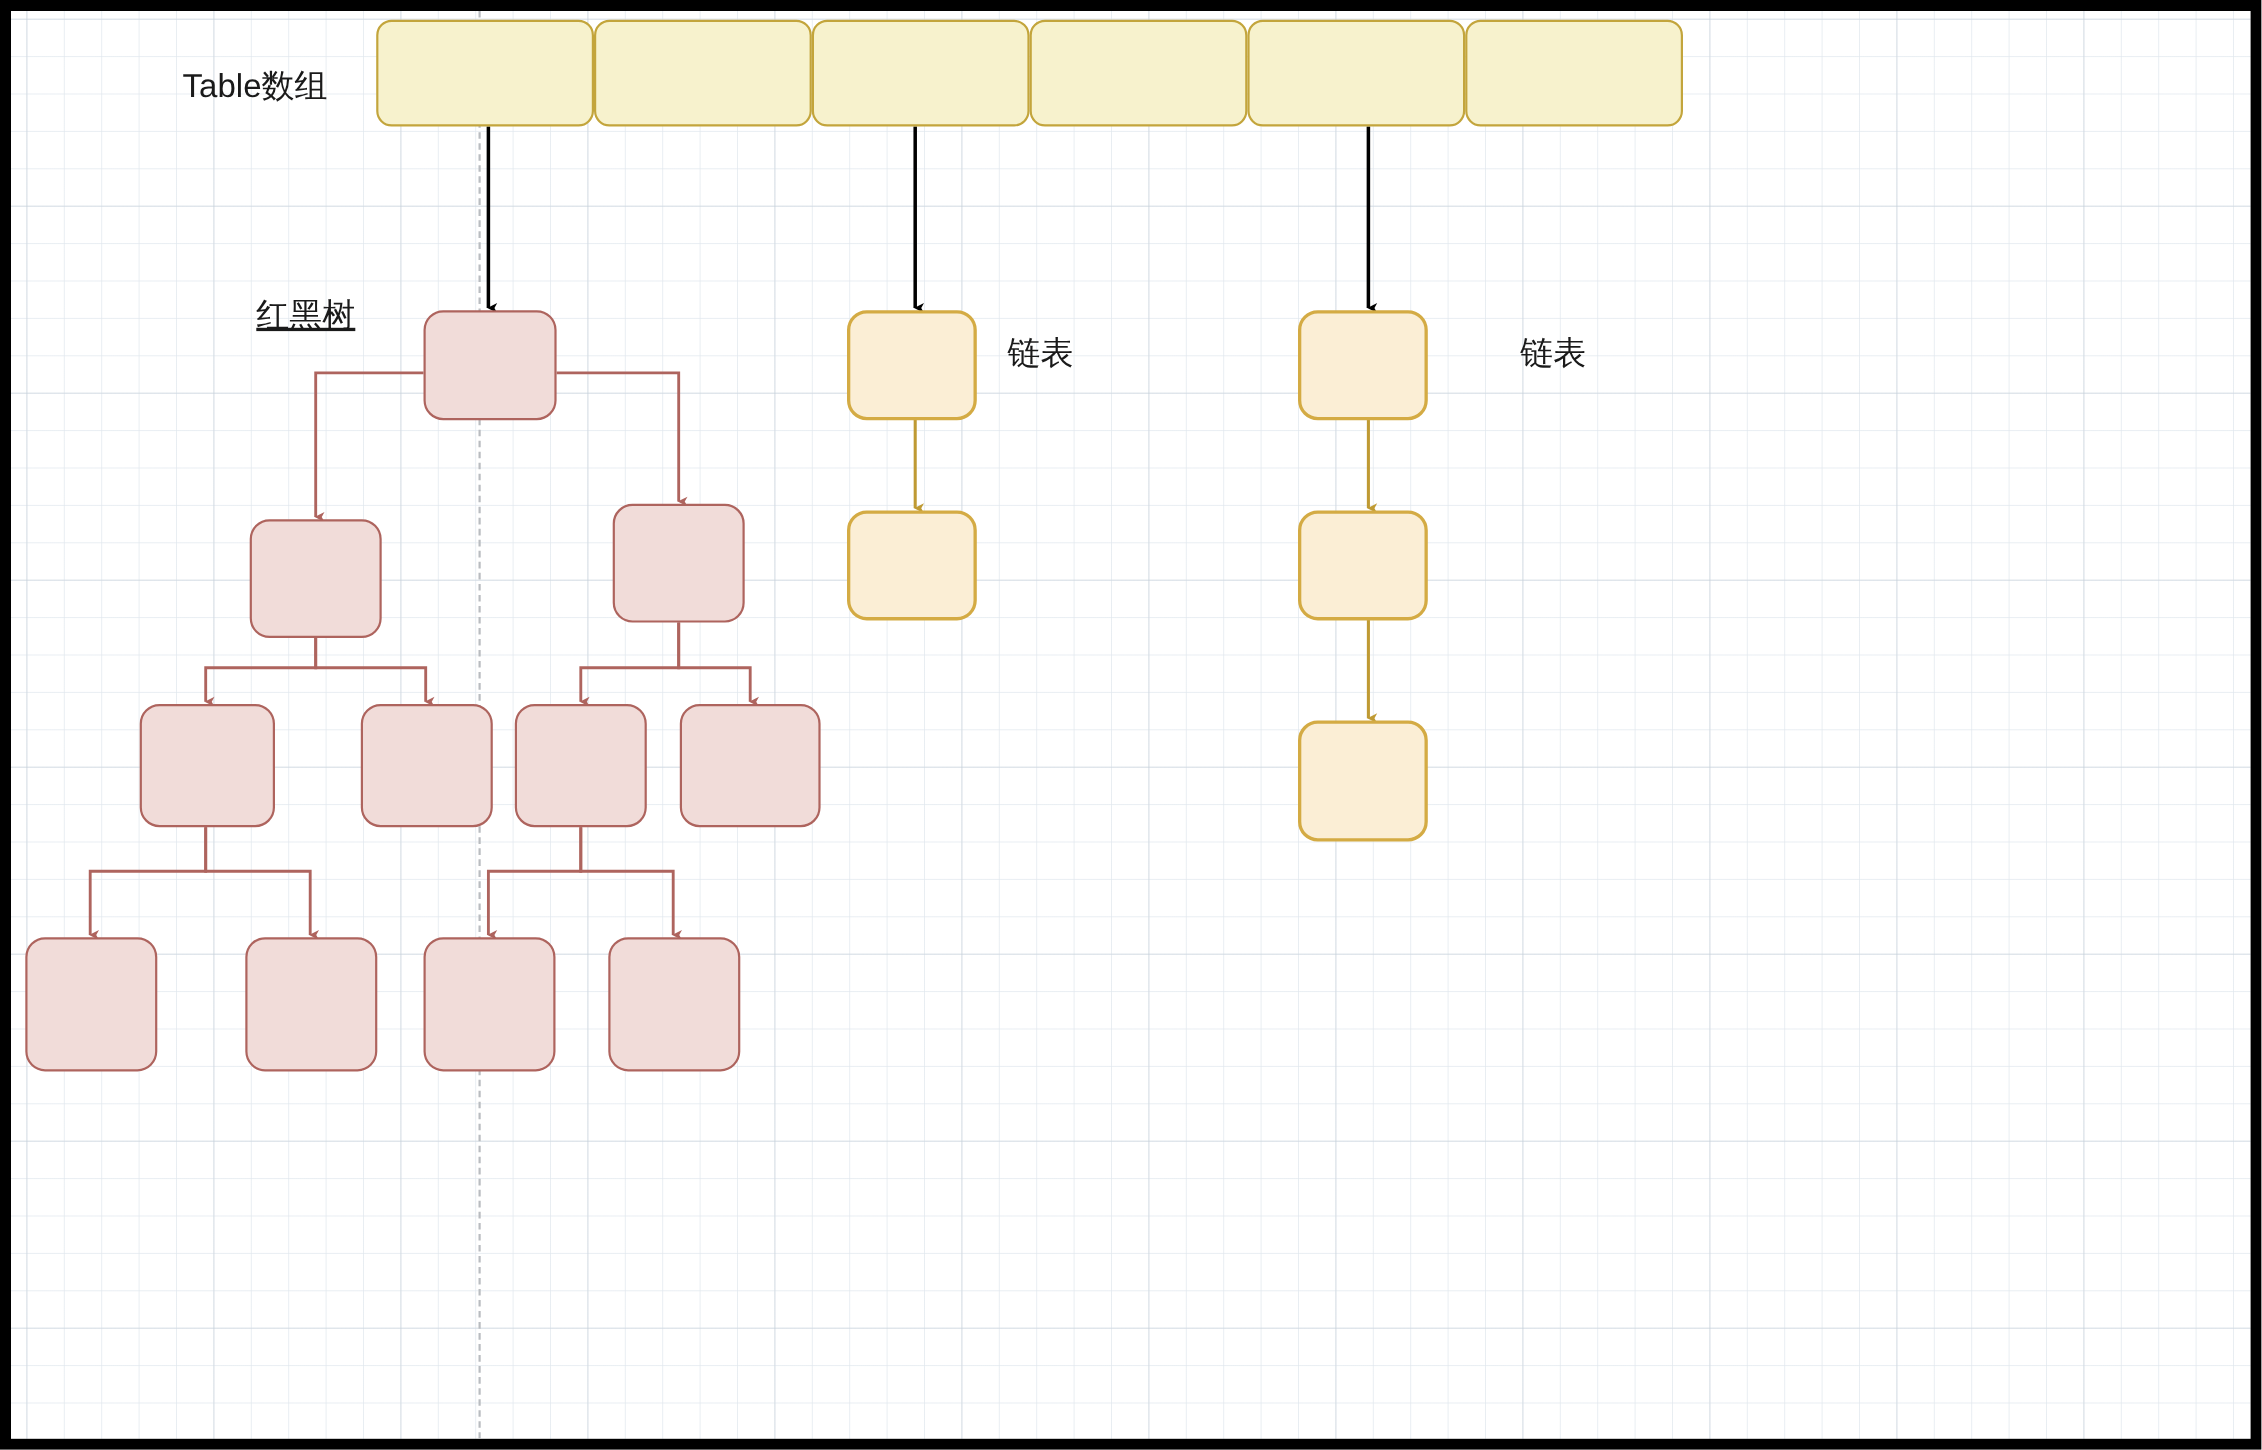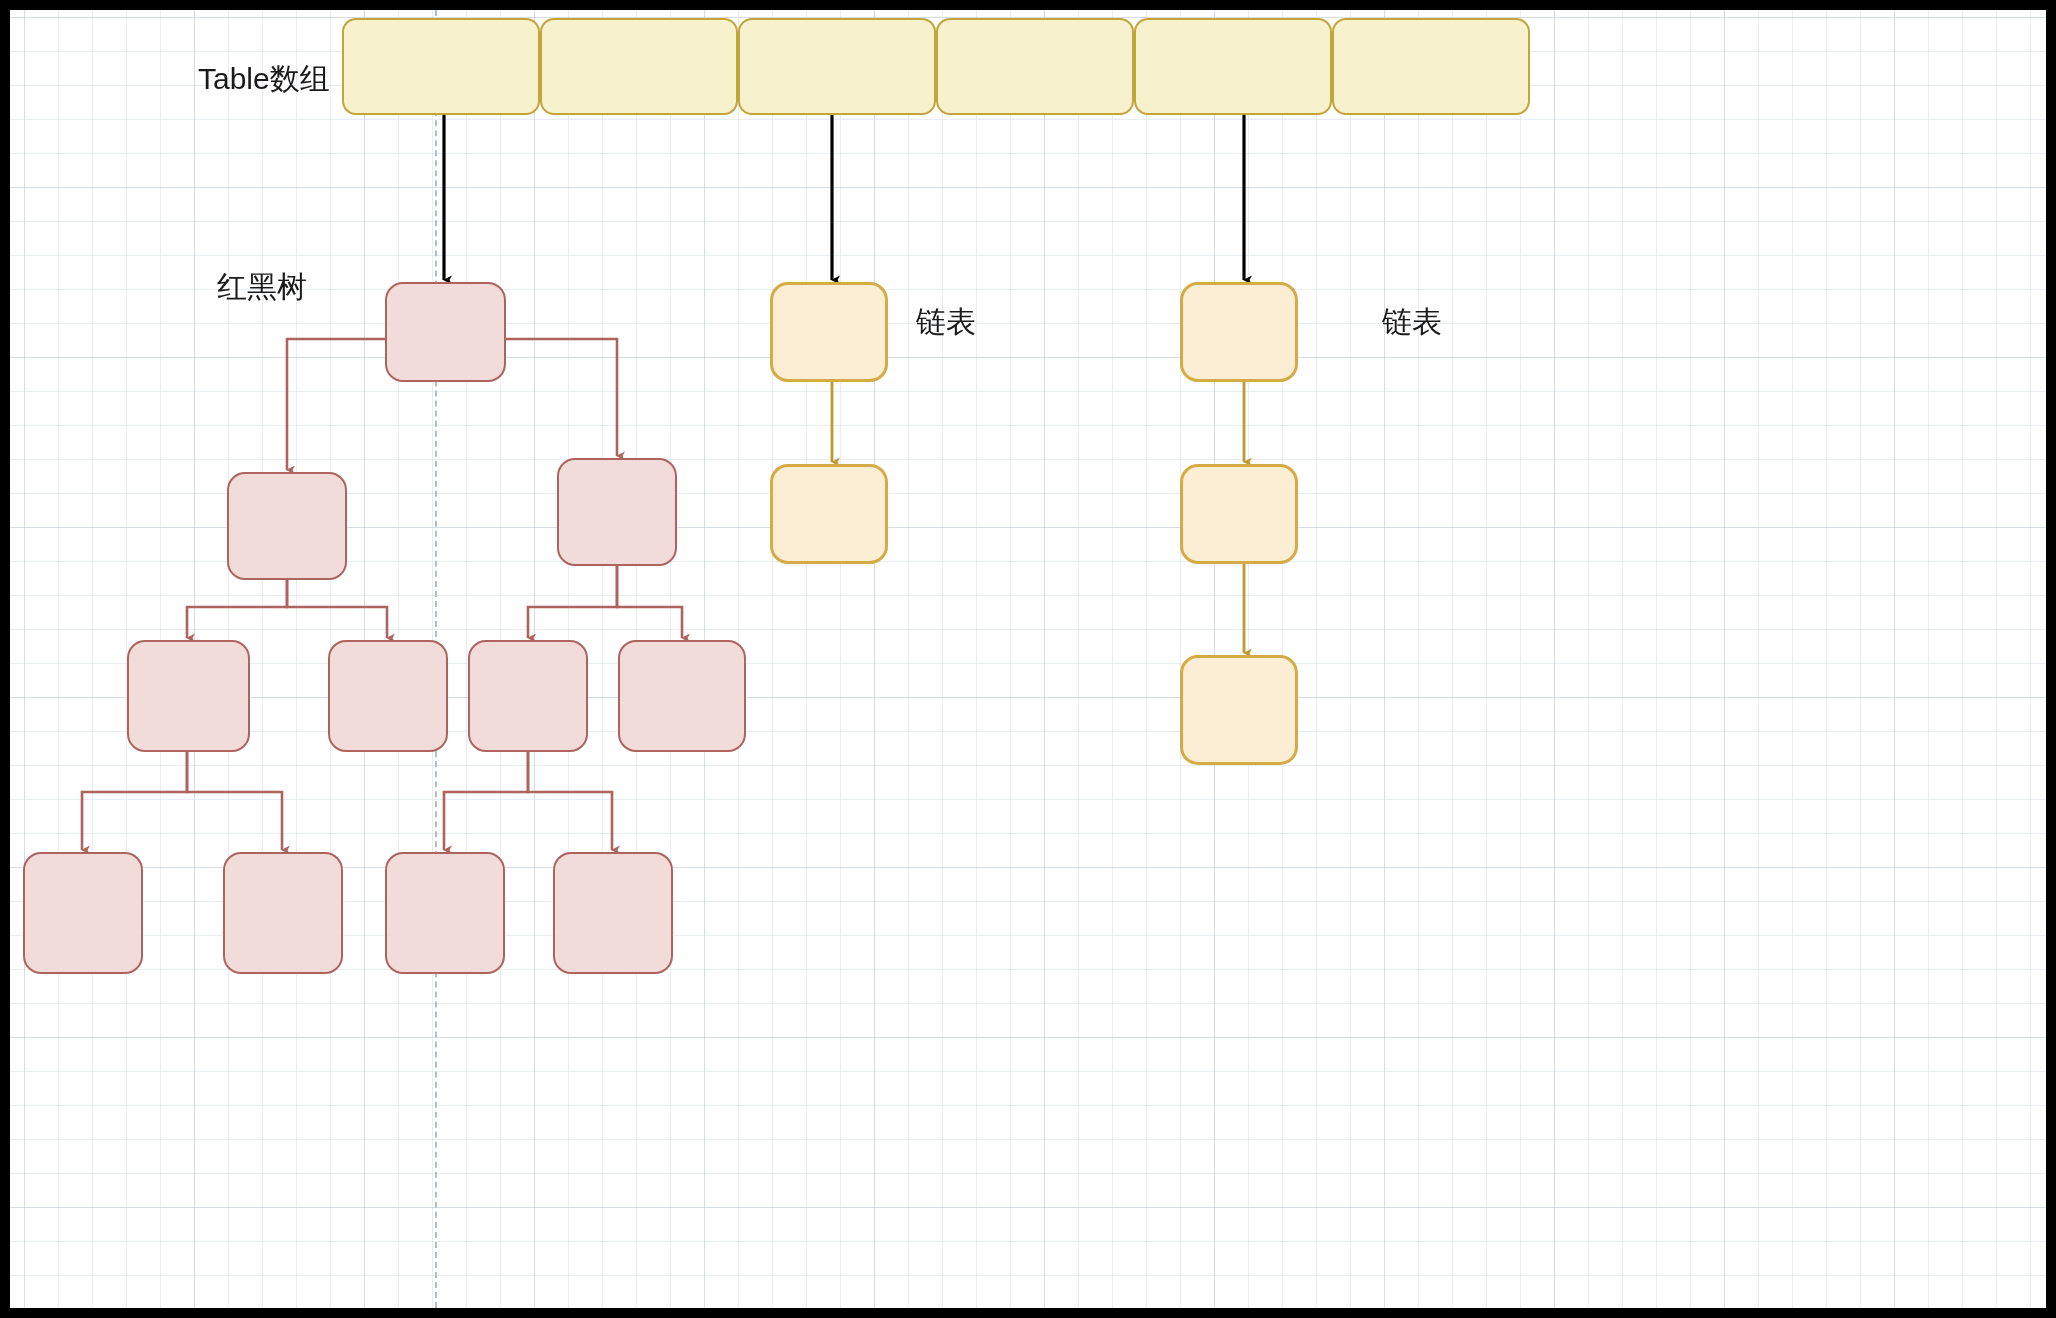--- a/index.html
+++ b/index.html
@@ -144,30 +144,30 @@
     </g>
 
     <g>
       <path d="M1234,370 L1234,452" stroke="#bf9a33" stroke-width="2.8" fill="none" marker-end="url(#arw-gold)"></path>
     </g>
     <g>
       <path d="M1234,552 L1234,643" stroke="#bf9a33" stroke-width="2.8" fill="none" marker-end="url(#arw-gold)"></path>
     </g>
   </svg>
 
-  <div class="label" style="left:188px;top:52px;">Table数组</div>
+  <div class="label" style="left:156px;top:52px;">Table数组</div>
 
   <div class="cell" style="left:332px;top:8px;width:198px;height:97px;"></div>
   <div class="cell" style="left:530px;top:8px;width:198px;height:97px;"></div>
   <div class="cell" style="left:728px;top:8px;width:198px;height:97px;"></div>
   <div class="cell" style="left:926px;top:8px;width:198px;height:97px;"></div>
   <div class="cell" style="left:1124px;top:8px;width:198px;height:97px;"></div>
   <div class="cell" style="left:1322px;top:8px;width:198px;height:97px;"></div>
 
-  <div class="label" style="left:207px;top:260px;">红黑树</div>
+  <div class="label" style="left:223px;top:260px;text-decoration:underline;">红黑树</div>
 
   <div class="tnode" style="left:375px;top:272px;width:121px;height:100px;"></div>
 
   <div class="tnode" style="left:217px;top:462px;width:120px;height:108px;"></div>
   <div class="tnode" style="left:547px;top:448px;width:120px;height:108px;"></div>
 
   <div class="tnode" style="left:117px;top:630px;width:123px;height:112px;"></div>
   <div class="tnode" style="left:318px;top:630px;width:120px;height:112px;"></div>
   <div class="tnode" style="left:458px;top:630px;width:120px;height:112px;"></div>
   <div class="tnode" style="left:608px;top:630px;width:128px;height:112px;"></div>

